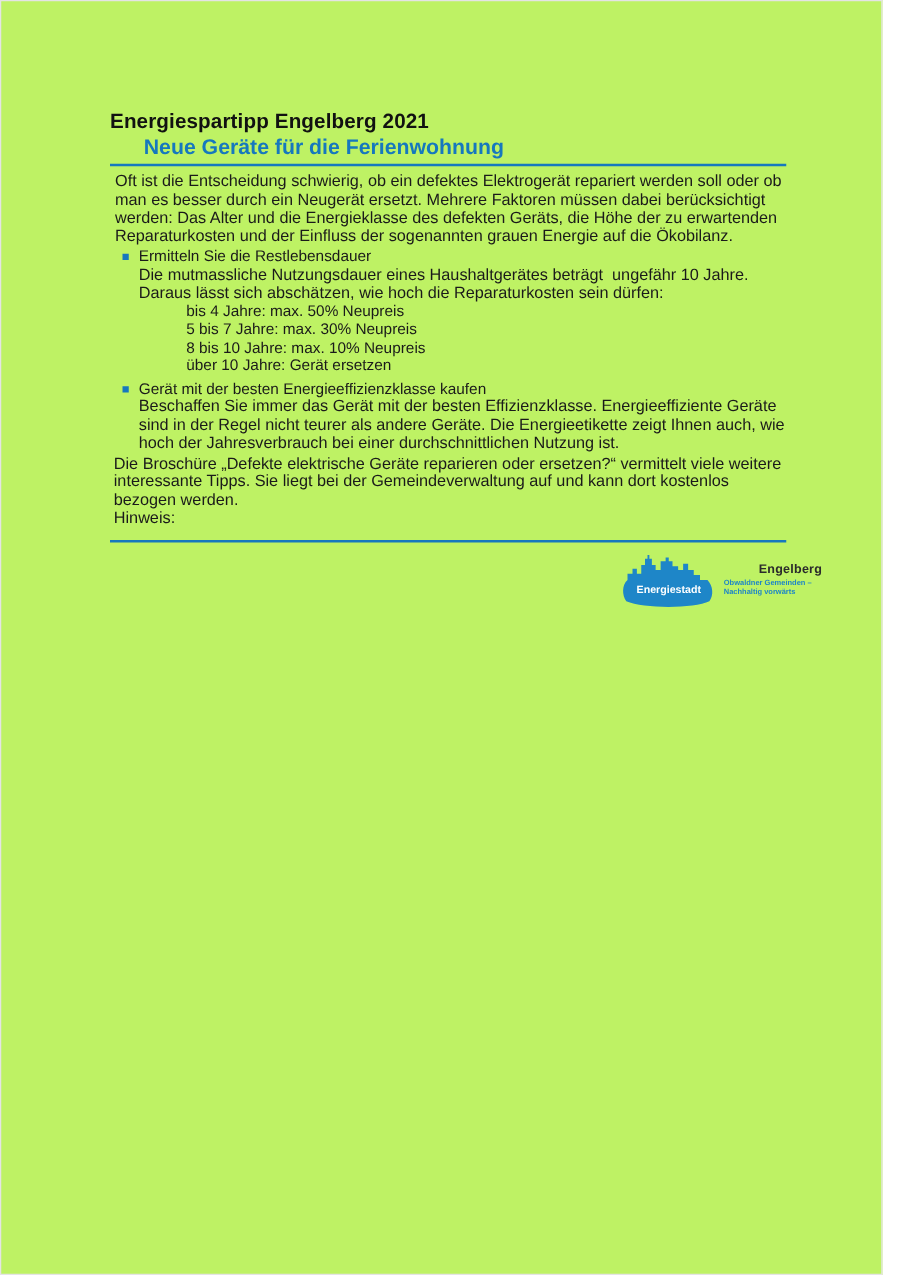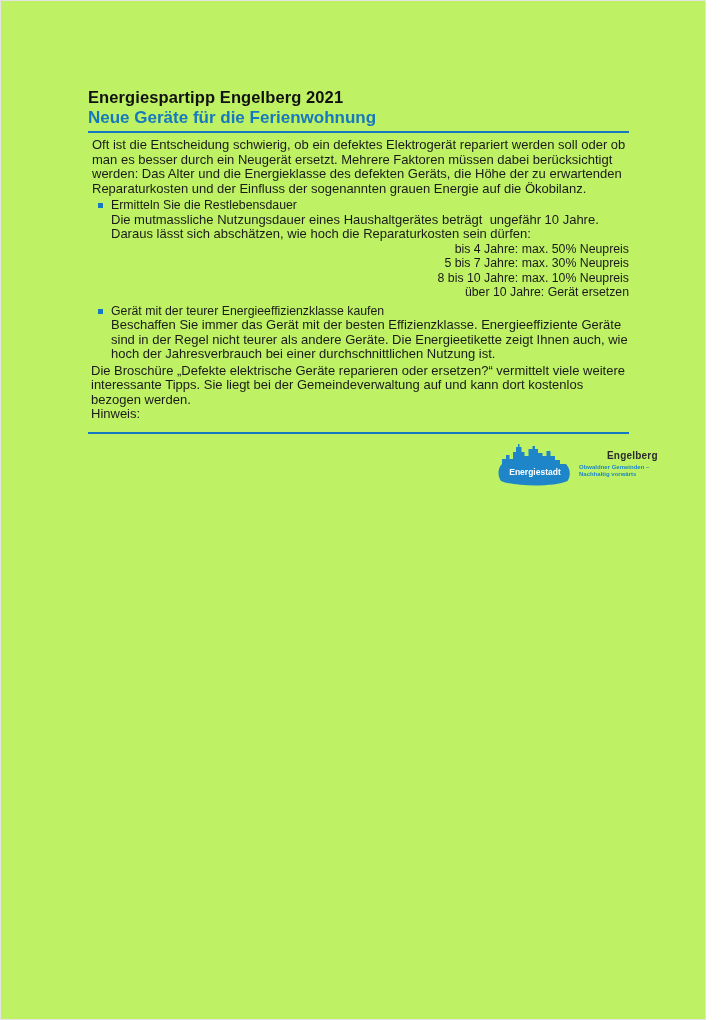--- a/index.html
+++ b/index.html
@@ -66,21 +66,20 @@
   .bullet-content { flex: 1 1 auto; }
   .bullet-heading {
     font-size: 12.3px;
     line-height: 14.5px;
     color: #1a1a1a;
   }
   .sublist { margin-left: 38px; }
   .sublist-item {
     font-size: 12.3px;
     line-height: 14.5px;
-    text-align: right;
   }
   .note { margin-top: 2px; padding-left: 3px; }
   .logo-row {
     display: flex;
     align-items: flex-start;
     margin-top: 7px;
     margin-left: 408px;
     width: 150px;
   }
   .logo-mark { flex: 0 0 auto; display: block; }
@@ -100,21 +99,21 @@
     font-weight: bold;
   }
 </style>
 </head>
 <body>
 
 <div class="page">
   <div class="content">
 
     <h1 class="doc-title">Energiespartipp Engelberg 2021</h1>
-    <h2 class="doc-subtitle" style="color:#1678BE;">Neue Geräte für die Ferienwohnung</h2>
+    <h2 class="doc-subtitle" style="color:#1678BE;margin-left:27px;">Neue Geräte für die Ferienwohnung</h2>
     <div class="rule top" style="background:#1678BE;"></div>
 
     <p class="intro body-text">Oft ist die Entscheidung schwierig, ob ein defektes Elektrogerät repariert werden soll oder ob man es besser durch ein Neugerät ersetzt. Mehrere Faktoren müssen dabei berücksichtigt werden: Das Alter und die Energieklasse des defekten Geräts, die Höhe der zu erwartenden Reparaturkosten und der Einfluss der sogenannten grauen Energie auf die Ökobilanz.</p>
 
     <div class="bullet-item first">
       <span class="bullet-square" style="background:#1678BE;"></span>
       <div class="bullet-content">
         <div class="bullet-heading">Ermitteln Sie die Restlebensdauer</div>
         <div class="body-text">Die mutmassliche Nutzungsdauer eines Haushaltgerätes beträgt  ungefähr 10 Jahre. Daraus lässt sich abschätzen, wie hoch die Reparaturkosten sein dürfen:</div>
         <div class="sublist">
@@ -122,21 +121,21 @@
           <div class="sublist-item">5 bis 7 Jahre: max. 30% Neupreis</div>
           <div class="sublist-item">8 bis 10 Jahre: max. 10% Neupreis</div>
           <div class="sublist-item">über 10 Jahre: Gerät ersetzen</div>
         </div>
       </div>
     </div>
 
     <div class="bullet-item">
       <span class="bullet-square" style="background:#1678BE;"></span>
       <div class="bullet-content">
-        <div class="bullet-heading">Gerät mit der teurer Energieeffizienzklasse kaufen</div>
+        <div class="bullet-heading">Gerät mit der besten Energieeffizienzklasse kaufen</div>
         <div class="body-text">Beschaffen Sie immer das Gerät mit der besten Effizienzklasse. Energieeffiziente Geräte sind in der Regel nicht teurer als andere Geräte. Die Energieetikette zeigt Ihnen auch, wie hoch der Jahresverbrauch bei einer durchschnittlichen Nutzung ist.</div>
       </div>
     </div>
 
     <div class="note">
       <div class="body-text">Die Broschüre „Defekte elektrische Geräte reparieren oder ersetzen?“ vermittelt viele weitere interessante Tipps. Sie liegt bei der Gemeindeverwaltung auf und kann dort kostenlos bezogen werden.</div>
       <div class="body-text">Hinweis:</div>
     </div>
 
     <div class="rule bottom" style="background:#1678BE;"></div>

